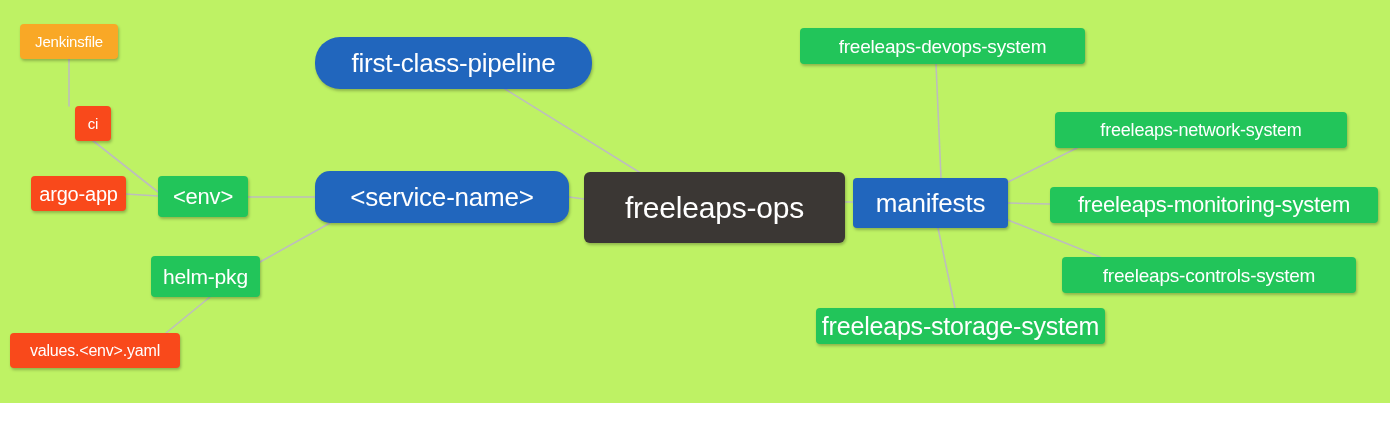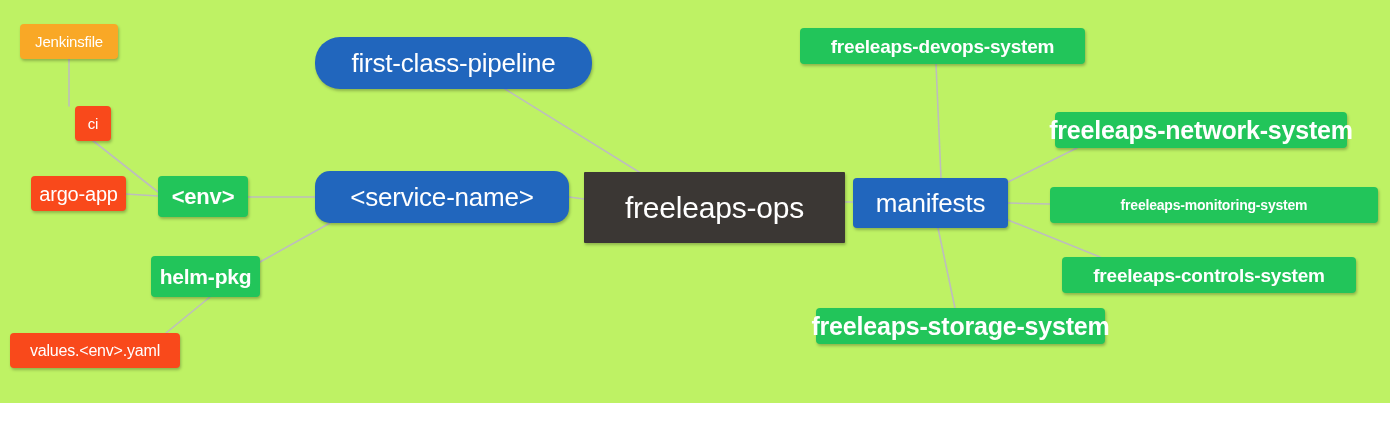--- a/index.html
+++ b/index.html
@@ -35,24 +35,24 @@
     box-sizing: border-box;
     border-radius: 4px;
     color: #ffffff;
     white-space: nowrap;
     line-height: 1;
     box-shadow: 1px 2px 3px rgba(0,0,0,0.25);
     letter-spacing: -0.2px;
   }
   .node.root {
     background: #3b3734;
-    border-radius: 1px;
+    border-radius: 6px;
   }
   .node.blue     { background: #2166bd; }
-  .node.green    { background: #22c55a; font-weight: bold; }
+  .node.green    { background: #22c55a; }
   .node.orange   { background: #f9a826; }
   .node.red      { background: #f9491b; }
 </style>
 </head>
 <body>
 
 <div id="canvas">
   <svg id="edges" viewBox="0 0 1390 421" xmlns="http://www.w3.org/2000/svg">
       <line x1="69" y1="59" x2="69" y2="106" stroke="#bdbdbd" stroke-width="1.6" stroke-linecap="round"></line>
       <line x1="87" y1="136" x2="158" y2="192" stroke="#bdbdbd" stroke-width="1.6" stroke-linecap="round"></line>
@@ -96,24 +96,24 @@
       </div>
       <div class="node root" style="left: 584px; top: 172px; width: 261px; height: 71px; font-size: 30px;">
         <span>freeleaps-ops</span>
       </div>
       <div class="node blue" style="left: 853px; top: 178px; width: 155px; height: 50px; font-size: 26px;">
         <span>manifests</span>
       </div>
       <div class="node green" style="left: 800px; top: 28px; width: 285px; height: 36px; font-size: 19px;">
         <span>freeleaps-devops-system</span>
       </div>
-      <div class="node green" style="left: 1055px; top: 112px; width: 292px; height: 36px; font-size: 25px;">
+      <div class="node green" style="left: 1055px; top: 112px; width: 292px; height: 36px; font-size: 18px;">
         <span>freeleaps-network-system</span>
       </div>
-      <div class="node green" style="left: 1050px; top: 187px; width: 328px; height: 36px; font-size: 14px;">
+      <div class="node green" style="left: 1050px; top: 187px; width: 328px; height: 36px; font-size: 22px;">
         <span>freeleaps-monitoring-system</span>
       </div>
       <div class="node green" style="left: 1062px; top: 257px; width: 294px; height: 36px; font-size: 19px;">
         <span>freeleaps-controls-system</span>
       </div>
       <div class="node green" style="left: 816px; top: 308px; width: 289px; height: 36px; font-size: 25px;">
         <span>freeleaps-storage-system</span>
       </div>
     </div>
 </div>

